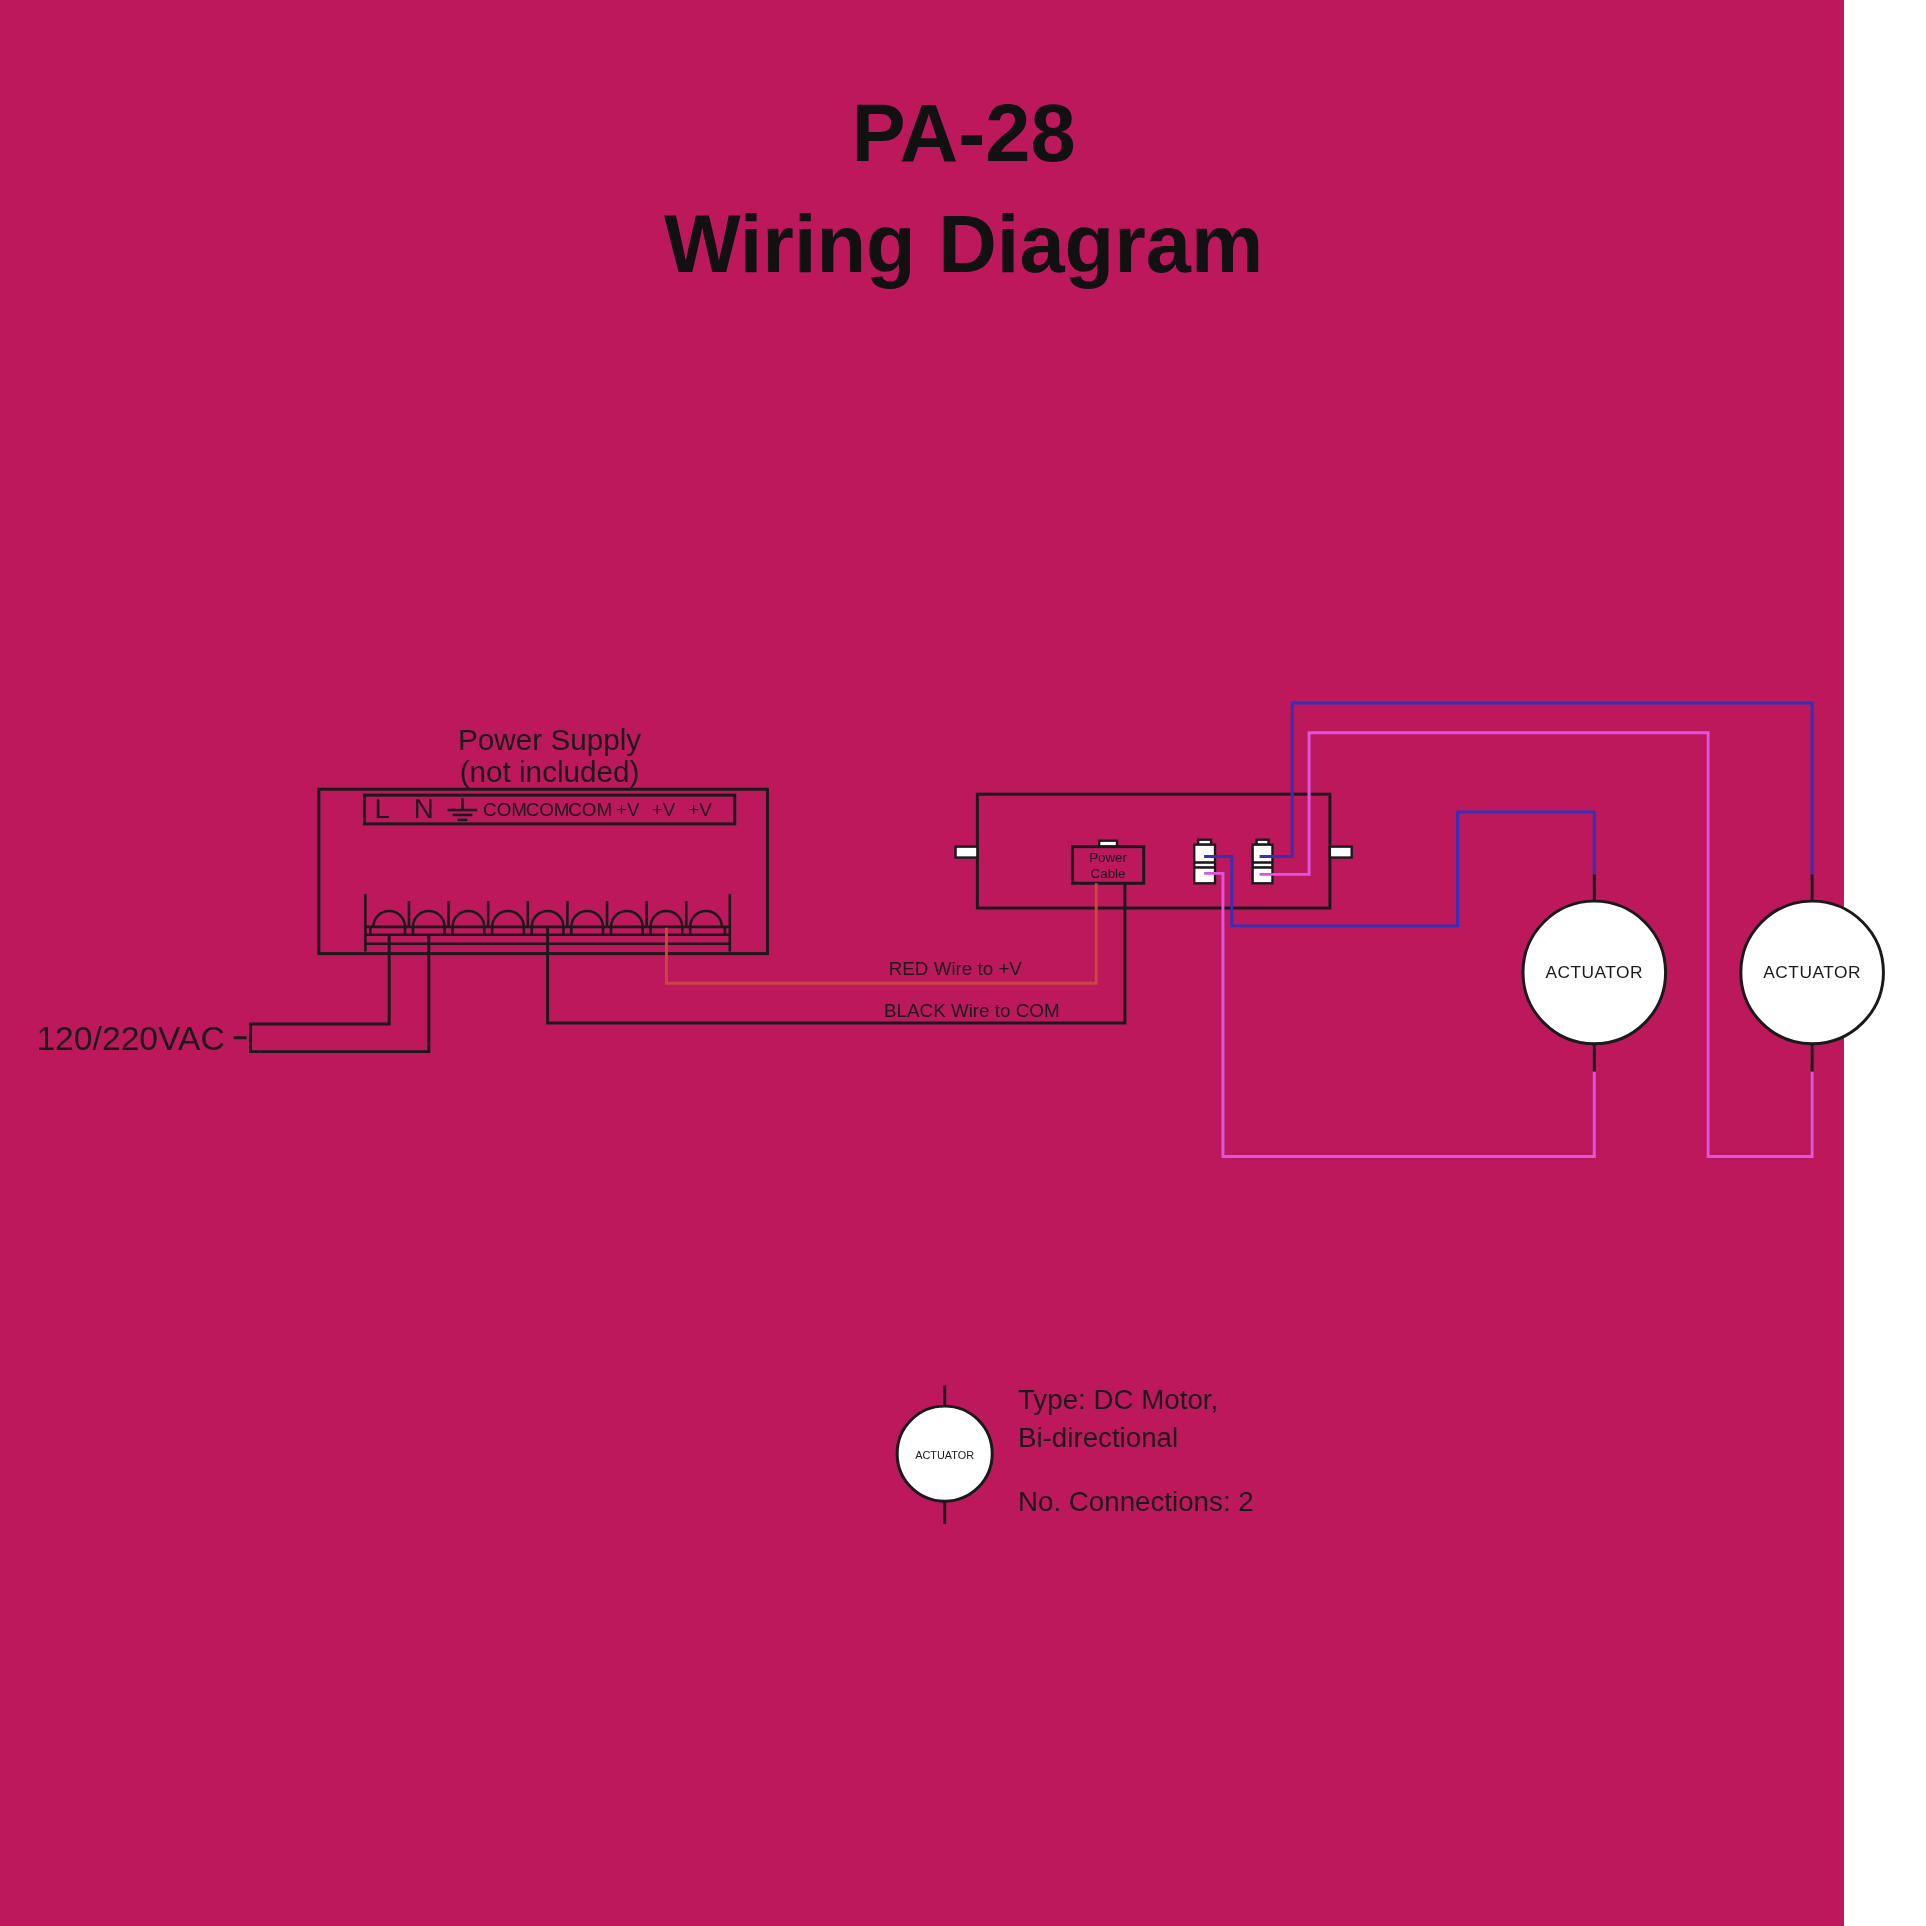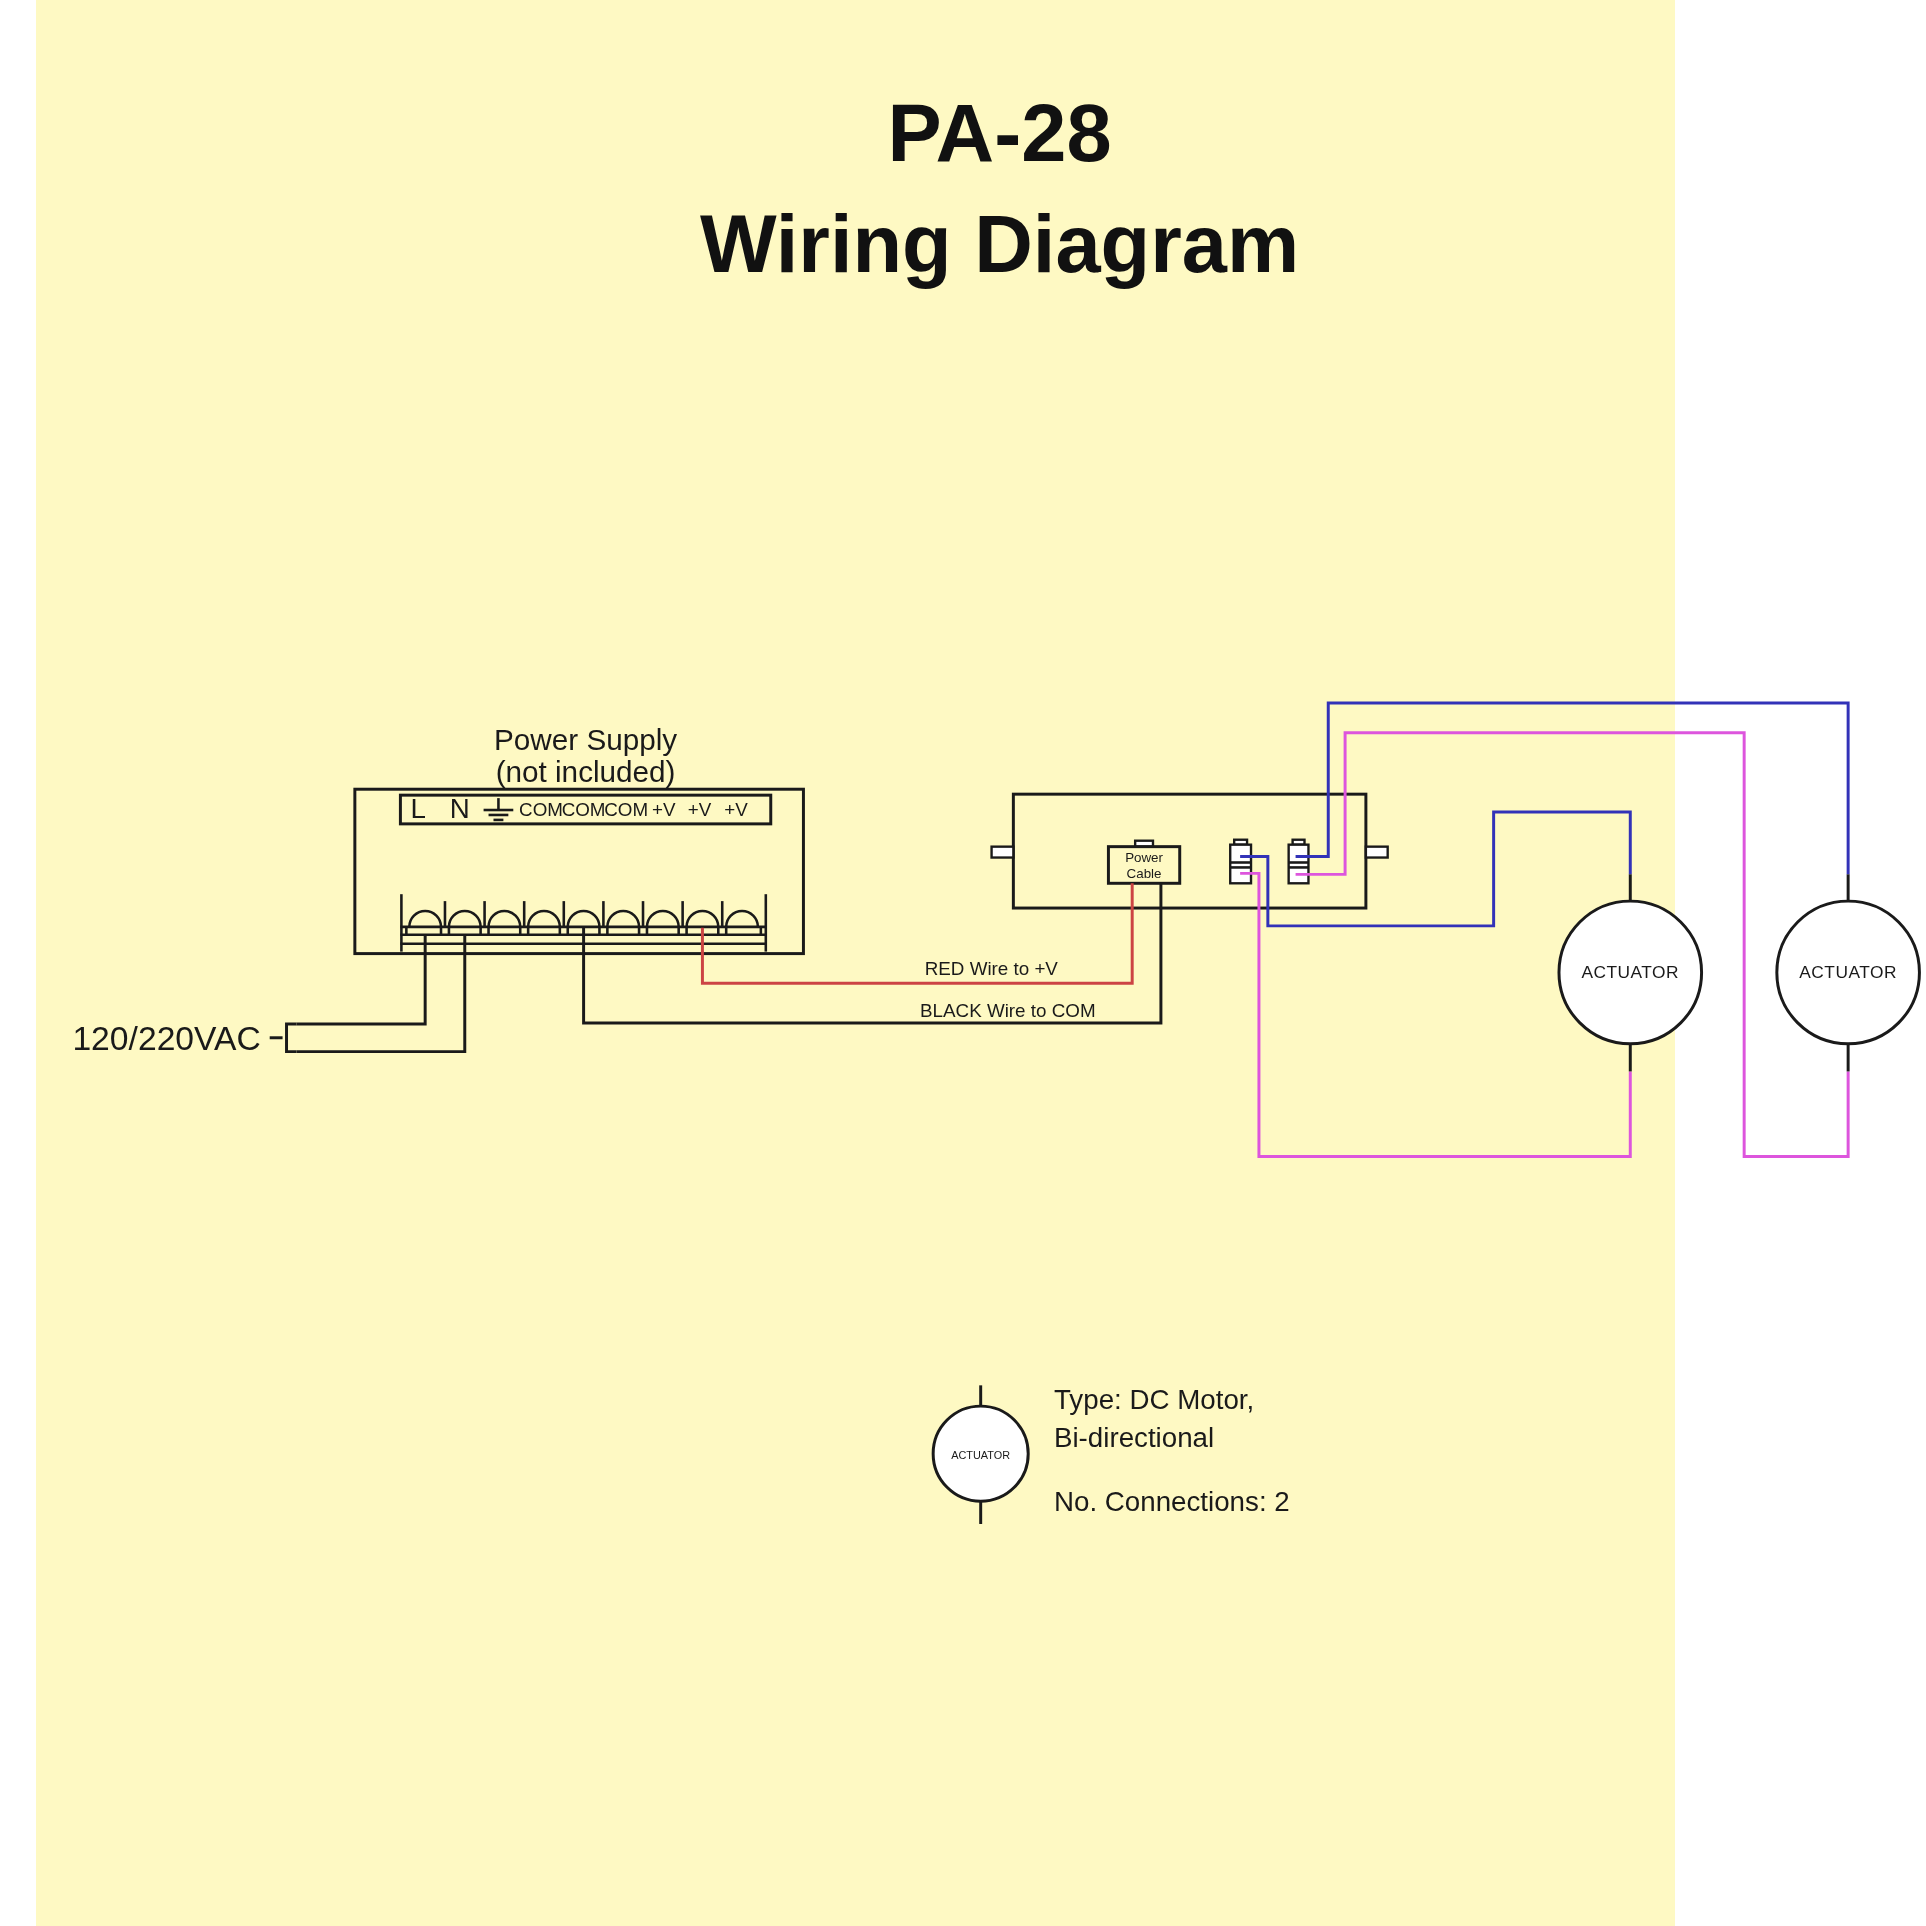--- a/index.html
+++ b/index.html
@@ -2,25 +2,24 @@
 <html><head>
 <meta charset="utf-8">
 <style>
   html, body {
     margin: 0;
     padding: 0;
     background: #ffffff;
   }
   .page {
     position: relative;
-    width: 1639px;
+    width: 1844px;
     height: 1927px;
-    background: #fef9c3;
+    background: #be185d;
     font-family: "Liberation Sans", sans-serif;
-    margin-left: 36px;
   }
   svg { display: block; }
   text {
     font-family: "Liberation Sans", sans-serif;
     fill: #1a1a1a;
   }
   .title-text {
     font-size: 82px;
     font-weight: bold;
     text-anchor: middle;

